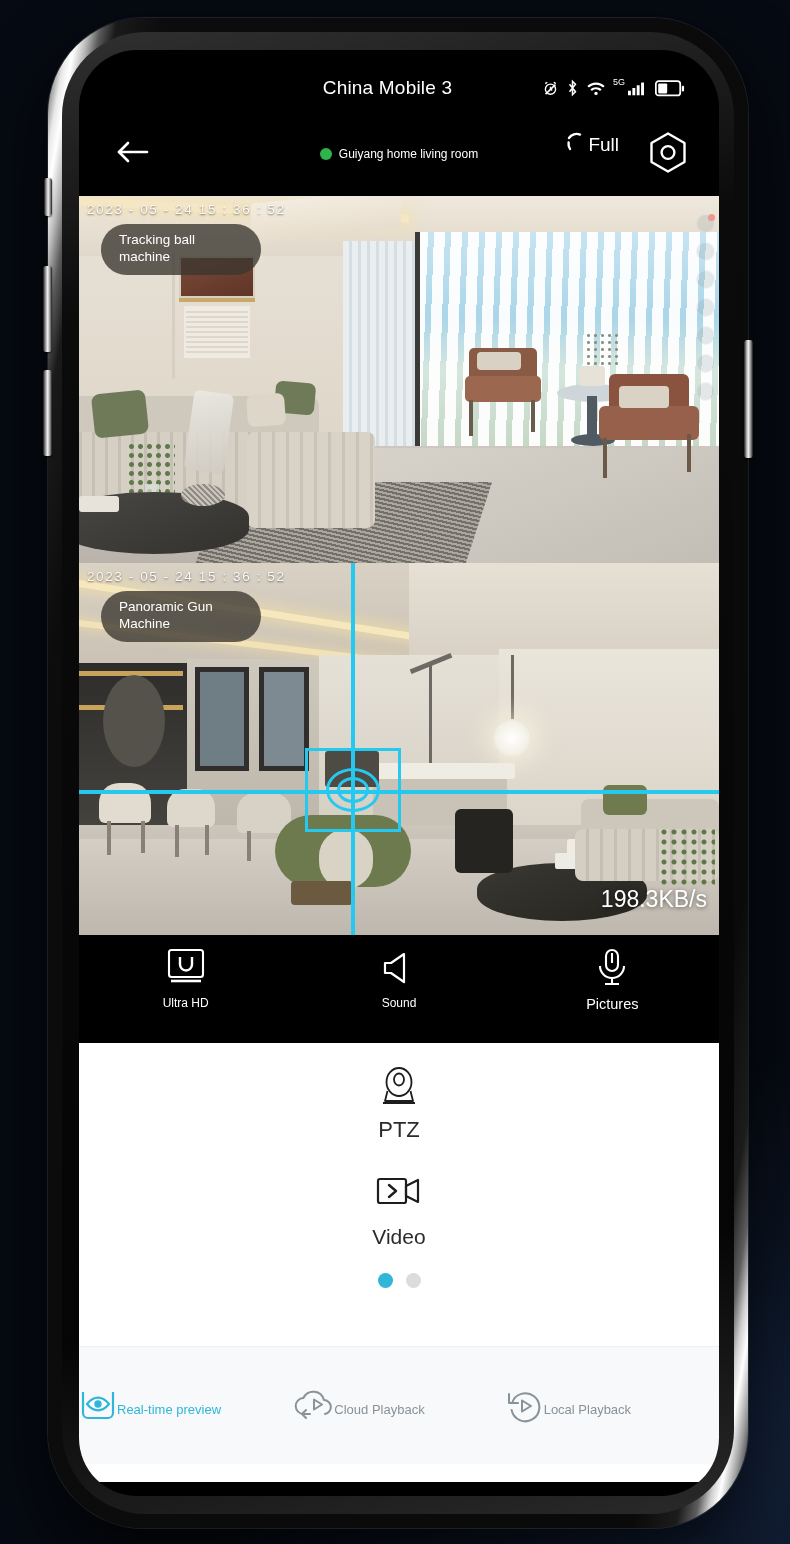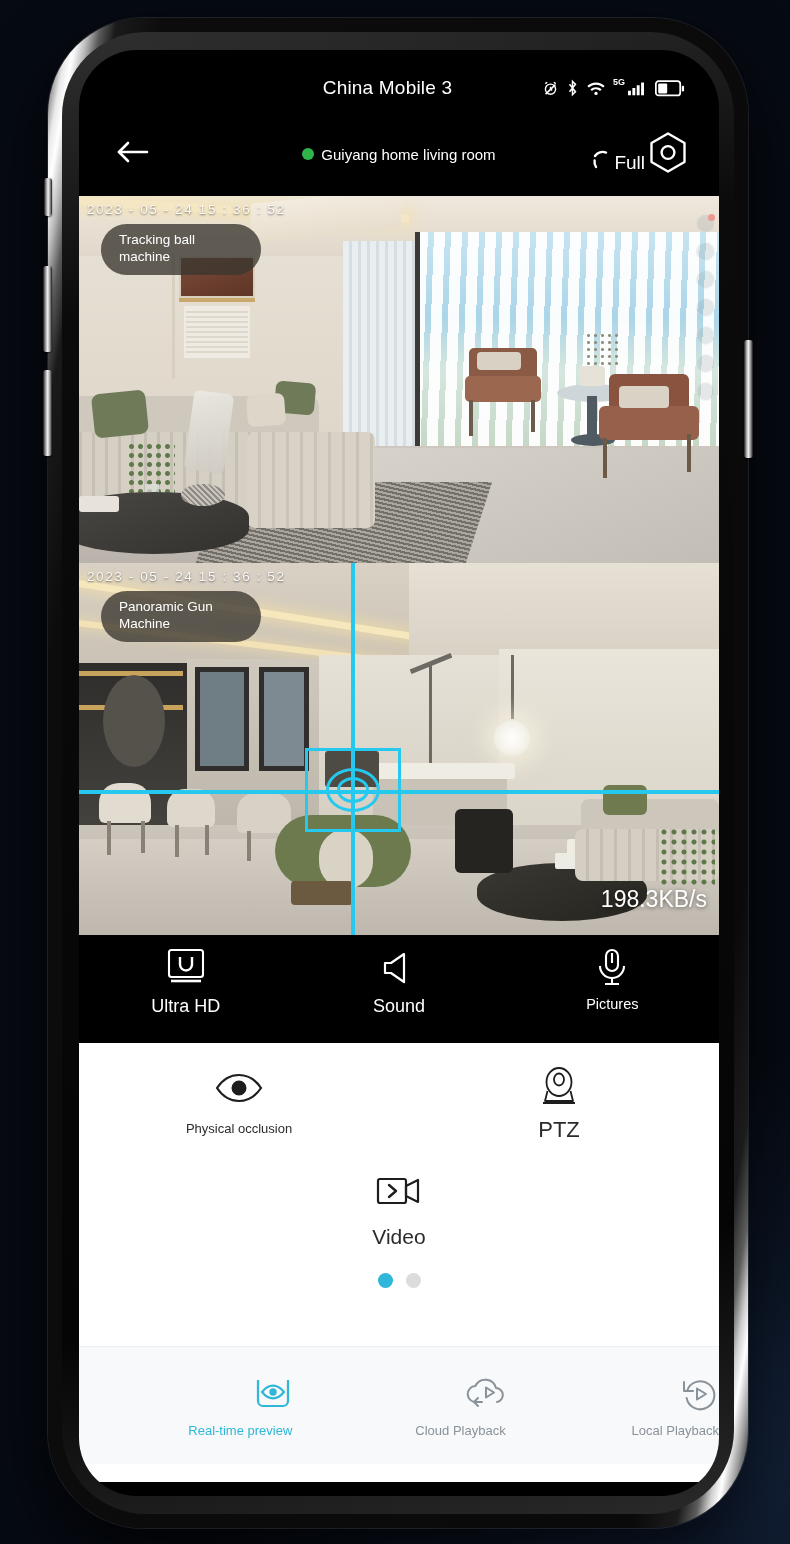--- a/index.html
+++ b/index.html
@@ -69,39 +69,39 @@
     padding: 14px 34px 0 34px;
     color: #fff;
   }
   #carrier-name {
     flex: 1; text-align: center;
     font-size: 19px; letter-spacing: 0.2px;
     padding-left: 120px;
   }
   #status-icons { display: flex; align-items: center; gap: 7px; }
   #status-icons svg { display: block; }
-  .net-label { font-size: 9px; font-weight: bold; position: relative; top: -6px; margin-right: -4px; }
+  .net-label { font-size: 9px; font-weight: normal; position: relative; top: -6px; margin-right: -4px; }
 
   
   #app-header {
     height: 84px;
     display: flex; align-items: center;
     padding: 0 28px;
     color: #fff;
     position: relative;
   }
   #back-button { width: 52px; height: 52px; display:flex; align-items:center; justify-content:center; cursor: pointer; }
   #device-title-wrap {
     position: absolute; left: 0; right: 0;
     display: flex; align-items: center; justify-content: center;
     gap: 7px; pointer-events: none;
   }
   #online-dot { width: 12px; height: 12px; border-radius: 50%; background: #2fb44c; }
-  #device-title { font-size: 15px; }
-  #header-right { margin-left: auto; display: flex; align-items: flex-end; }
+  #device-title { font-size: 12px; }
+  #header-right { margin-left: auto; display: flex; align-items: flex-start; gap: 26px; }
   #full-chip { display: flex; align-items: center; gap: 2px; cursor: pointer; }
   #full-label { font-size: 19px; }
   #settings-button { cursor: pointer; display:flex; }
 
   
   .feed { position: relative; overflow: hidden; }
   #feed-tracking  { height: 367px; }
   #feed-panoramic { height: 372px; }
 
   .feed-timestamp {
@@ -161,21 +161,21 @@
   #xh-ring-inner { left: 258px; top: 214px; width: 32px; height: 26px; }
 
   
   #control-bar {
     background: #000; height: 108px;
     display: flex; align-items: flex-start;
     padding-top: 10px;
   }
   .ctrl { flex: 1; display: flex; flex-direction: column; align-items: center; cursor: pointer; }
   .ctrl-icon { height: 46px; display: flex; align-items: center; justify-content: center; }
-  .ctrl-label { color: #fff; font-size: 18px; margin-top: 6px; text-align: center; line-height: 1.05; }
+  .ctrl-label { color: #fff; font-size: 12px; margin-top: 6px; text-align: center; line-height: 1.05; }
   .ctrl-label.small { font-size: 14.5px; }
 
   
   #function-panel { background: #fff; padding: 18px 0 0 0; }
   .fn-row { display: flex; }
   .fn { flex: 1; display: flex; flex-direction: column; align-items: center; cursor: pointer; }
   .fn-icon { height: 54px; display: flex; align-items: center; justify-content: center; }
   .fn-label { font-size: 13px; color: #2b2b2b; margin-top: 7px; text-align: center; line-height: 1.15; }
   .fn-label.big { font-size: 22px; margin-top: 2px; }
   .fn-label.mid { font-size: 21px; }
@@ -185,21 +185,21 @@
   .dot.active { background: #2fb6d8; }
   #panel-filler { background: #fff; height: 58px; }
 
   
   #bottom-nav {
     background: #f7f9fa;
     height: 118px;
     display: flex; align-items: center;
     border-top: 1px solid #eef1f2;
   }
-  .nav { flex: 1; display: flex; flex-direction: column; align-items: flex-end; cursor: pointer; }
+  .nav { flex: 1; display: flex; align-items: center; cursor: pointer; }
   .nav-icon { height: 42px; display: flex; align-items: center; justify-content: center; }
   .nav-label { font-size: 13px; color: #8a9299; margin-top: 8px; text-align: center; line-height: 1.2; }
   .nav.active .nav-label { color: #2fb6d8; }
   #nav-bottom-pad { background: #ffffff; height: 18px; }
 </style>
 </head>
 <body>
 
 <div id="phone-frame">
   <div id="phone-inner-bezel"></div>
@@ -465,29 +465,20 @@
       </div>
       <div class="ctrl-label small">Pictures</div>
     </div>
 
   </div>
 
   <div id="function-panel">
 
     <div class="fn-row" id="fn-row-1">
 
-      <div class="fn">
-        <div class="fn-icon">
-          <svg width="50" height="34" viewBox="0 0 50 34" fill="none" stroke="#1d1d1d" stroke-width="2.2">
-            <path d="M3 17C9 8 17 4 25 4s16 4 22 13c-6 9-14 13-22 13S9 26 3 17z"></path>
-            <circle cx="25" cy="17" r="6.4" fill="#1d1d1d"></circle>
-          </svg>
-        </div>
-        <div class="fn-label">Physical occlusion</div>
-      </div>
 
       <div class="fn">
         <div class="fn-icon">
           <svg width="40" height="46" viewBox="0 0 40 46" fill="none" stroke="#1d1d1d" stroke-width="1.8">
             <ellipse cx="20" cy="17" rx="12.5" ry="14"></ellipse>
             <ellipse cx="20" cy="14.5" rx="5" ry="6"></ellipse>
             <path d="M8.5 26 6 36h28l-2.5-10" stroke-linejoin="round"></path>
             <path d="M4 38h32" stroke-width="2"></path>
           </svg>
         </div>

